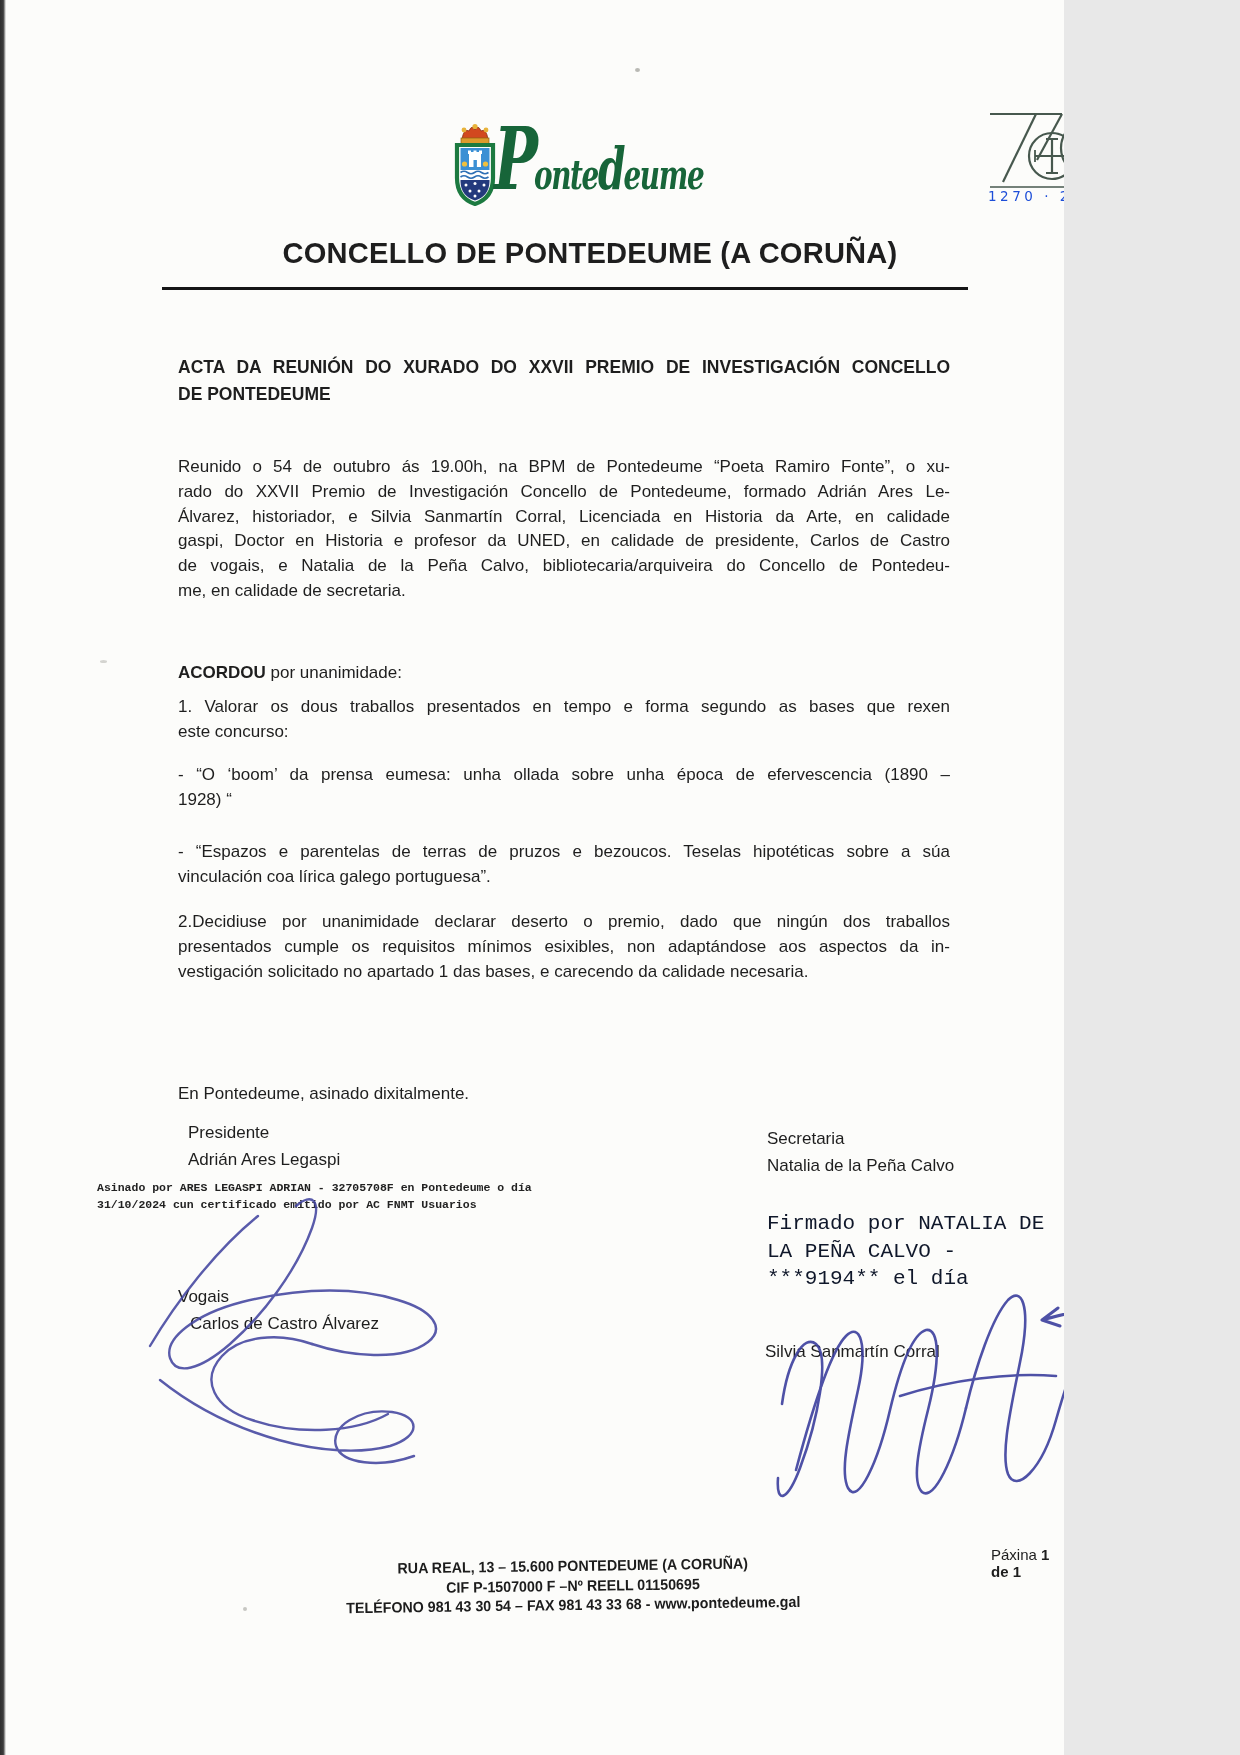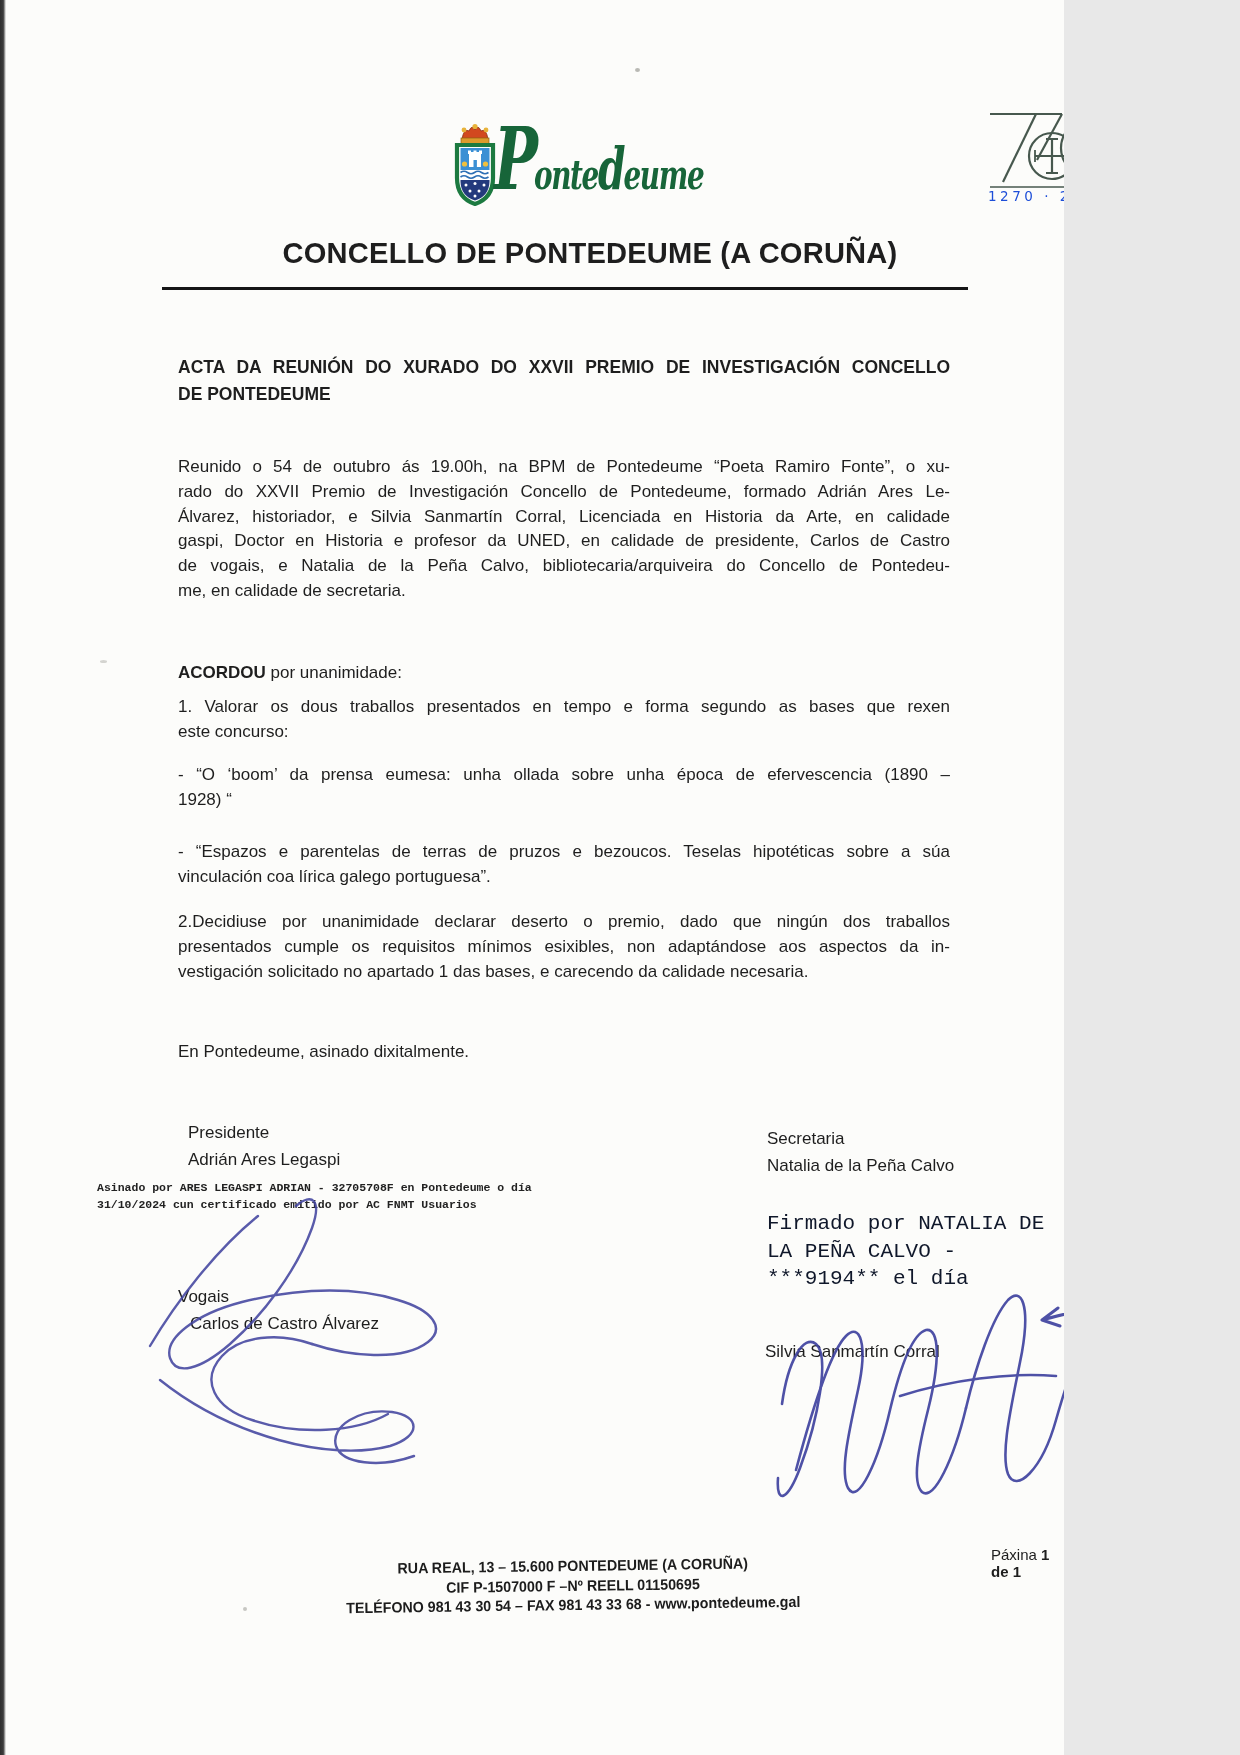--- a/index.html
+++ b/index.html
@@ -133,21 +133,21 @@
       <div>- “Espazos e parentelas de terras de pruzos e bezoucos. Teselas hipotéticas sobre a súa</div>
       <div>vinculación coa lírica galego portuguesa”.</div>
     </div>
 
   <div class="abs body-txt jlines" style="top:910px;">
       <div>2.Decidiuse  por unanimidade  declarar  deserto o premio,  dado que ningún dos traballos</div>
       <div>presentados cumple os requisitos mínimos esixibles, non adaptándose aos aspectos da in-</div>
       <div>vestigación solicitado no apartado 1 das bases, e carecendo da calidade necesaria.</div>
     </div>
 
-  <div class="abs body-txt" style="top:1040px;">En Pontedeume, asinado dixitalmente.</div>
+  <div class="abs body-txt" style="top:1082px;">En Pontedeume, asinado dixitalmente.</div>
 
   <div class="abs sig-label" style="left:188px;top:1120px;">Presidente</div>
   <div class="abs sig-label" style="left:188px;top:1147px;">Adrián Ares Legaspi</div>
   <div class="abs mono-sm" style="left:97px;top:1180px;">
       <div>Asinado por ARES LEGASPI ADRIAN - 32705708F en Pontedeume o día</div>
       <div>31/10/2024 cun certificado emitido por AC FNMT Usuarios</div>
     </div>
 
   <div class="abs sig-label" style="left:767px;top:1126px;">Secretaria</div>
   <div class="abs sig-label" style="left:767px;top:1153px;">Natalia de la Peña Calvo</div>

